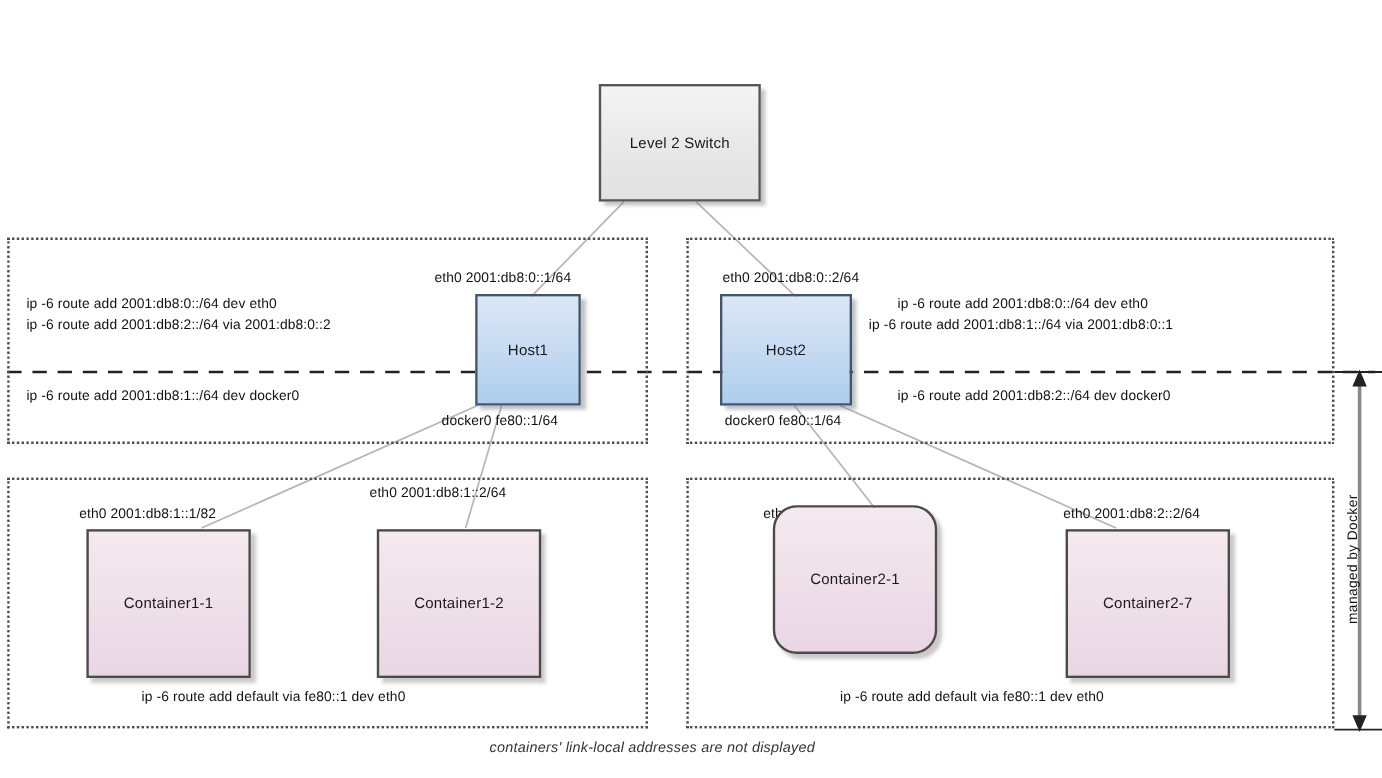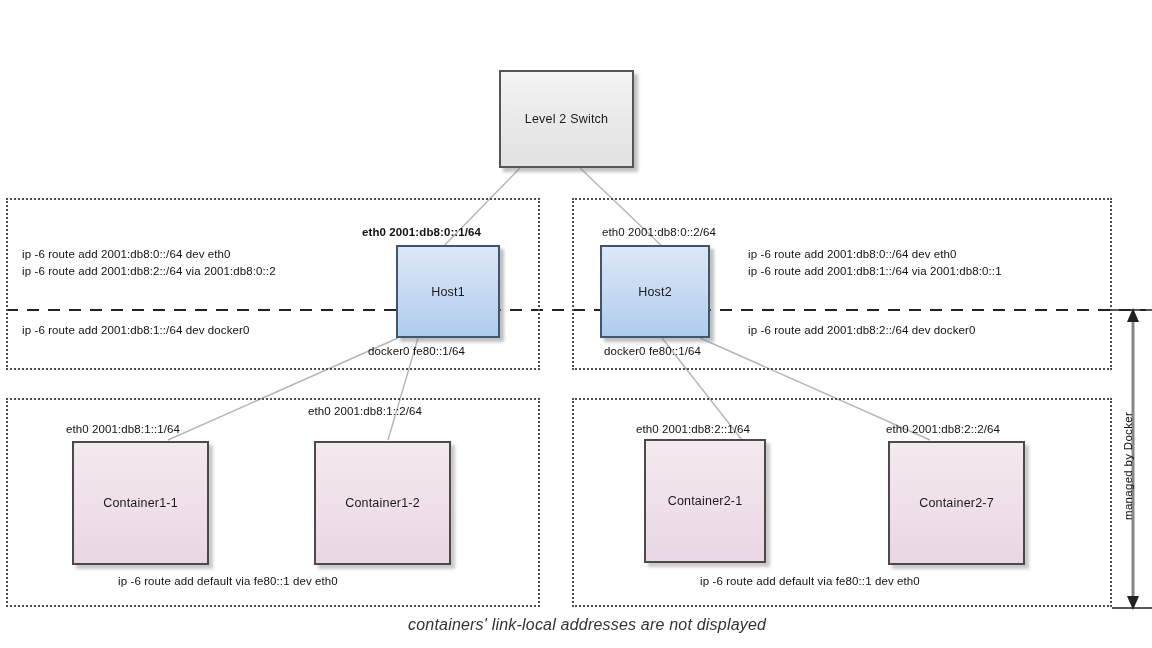--- a/index.html
+++ b/index.html
@@ -67,21 +67,21 @@
   .cmd {
     position: absolute;
     font-size: 11.5px;
     color: #111111;
     white-space: nowrap;
     line-height: 17px;
     letter-spacing: 0.1px;
   }
   .caption {
     position: absolute;
-    font-size: 16px;
+    font-size: 12px;
     font-style: italic;
     color: #333333;
     white-space: nowrap;
     letter-spacing: 0.2px;
   }
   .vlabel {
     position: absolute;
     font-size: 11.5px;
     color: #111111;
     white-space: nowrap;
@@ -114,64 +114,64 @@
     <line x1="1112" y1="310" x2="1152" y2="310" stroke="#222222" stroke-width="1.6"></line>
     <line x1="1112" y1="608" x2="1152" y2="608" stroke="#222222" stroke-width="1.6"></line>
   </svg>
 
   <div class="node switch-box" style="left:485px; top:70px; width:135px; height:98px;">
     <span>Level 2 Switch</span>
   </div>
 
   <div class="group-box" style="left:6px; top:198px; width:534px; height:172px;"></div>
 
-  <div class="label" style="left:362px; top:226px;font-weight:bold;">eth0 2001:db8:0::1/64</div>
+  <div class="label" style="left:362px; top:226px;">eth0 2001:db8:0::1/64</div>
 
-  <div class="node host-box" style="left:396px; top:245px; width:104px; height:93px;">
+  <div class="node host-box" style="left:396px; top:245px; width:88px; height:93px;">
     <span>Host1</span>
   </div>
 
   <div class="cmd" style="left:22px; top:246px;">ip -6 route add 2001:db8:0::/64 dev eth0</div>
   <div class="cmd" style="left:22px; top:263px;">ip -6 route add 2001:db8:2::/64 via  2001:db8:0::2</div>
   <div class="cmd" style="left:22px; top:322px;">ip -6 route add 2001:db8:1::/64 dev docker0</div>
 
   <div class="label" style="left:368px; top:345px;">docker0 fe80::1/64</div>
 
   <div class="group-box" style="left:572px; top:198px; width:540px; height:172px;"></div>
 
   <div class="label" style="left:602px; top:226px;">eth0 2001:db8:0::2/64</div>
 
   <div class="node host-box" style="left:600px; top:245px; width:110px; height:93px;">
     <span>Host2</span>
   </div>
 
   <div class="cmd" style="left:748px; top:246px;">ip -6 route add 2001:db8:0::/64 dev eth0</div>
-  <div class="cmd" style="left:748px; top:263px;">ip -6 route add 2001:db8:1::/64 via  2001:db8:0::1</div>
+  <div class="cmd" style="left:724px; top:263px;">ip -6 route add 2001:db8:1::/64 via  2001:db8:0::1</div>
   <div class="cmd" style="left:748px; top:322px;">ip -6 route add 2001:db8:2::/64 dev docker0</div>
 
   <div class="label" style="left:604px; top:345px;">docker0 fe80::1/64</div>
 
   <div class="group-box" style="left:6px; top:398px; width:534px; height:209px;"></div>
 
-  <div class="label" style="left:66px; top:423px;">eth0 2001:db8:1::1/64</div>
+  <div class="label" style="left:66px; top:423px;">eth0 2001:db8:1::1/82</div>
   <div class="node container-box" style="left:72px; top:441px; width:137px; height:124px;">
     <span>Container1-1</span>
   </div>
 
   <div class="label" style="left:308px; top:405px;">eth0 2001:db8:1::2/64</div>
   <div class="node container-box" style="left:314px; top:441px; width:137px; height:124px;">
     <span>Container1-2</span>
   </div>
 
   <div class="cmd" style="left:118px; top:573px;">ip -6 route add default via fe80::1 dev eth0</div>
 
   <div class="group-box" style="left:572px; top:398px; width:540px; height:209px;"></div>
 
   <div class="label" style="left:636px; top:423px;">eth0 2001:db8:2::1/64</div>
-  <div class="node container-box" style="left:644px; top:439px; width:122px; height:124px;">
+  <div class="node container-box" style="left:644px; top:421px; width:137px; height:124px;border-radius:20px;">
     <span>Container2-1</span>
   </div>
 
   <div class="label" style="left:886px; top:423px;">eth0 2001:db8:2::2/64</div>
   <div class="node container-box" style="left:888px; top:441px; width:137px; height:124px;">
     <span>Container2-7</span>
   </div>
 
   <div class="cmd" style="left:700px; top:573px;">ip -6 route add default via fe80::1 dev eth0</div>
 

